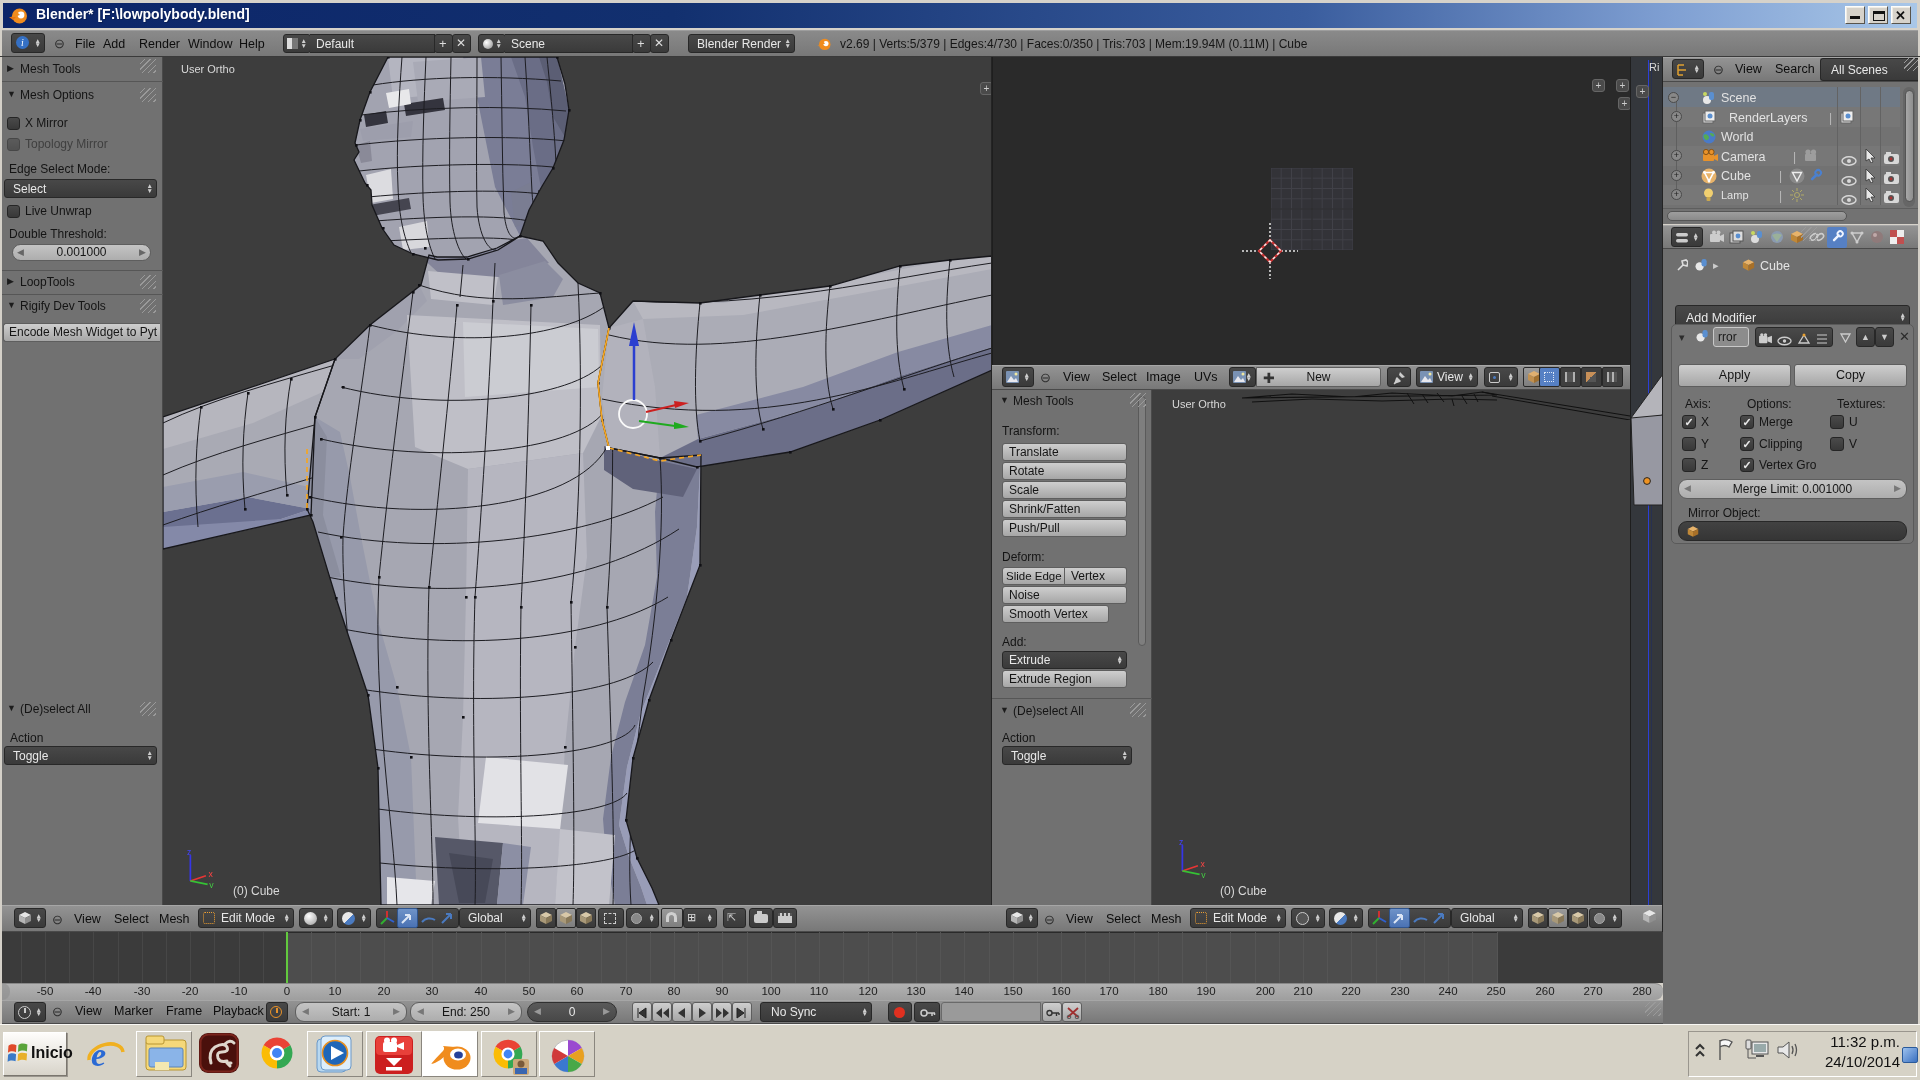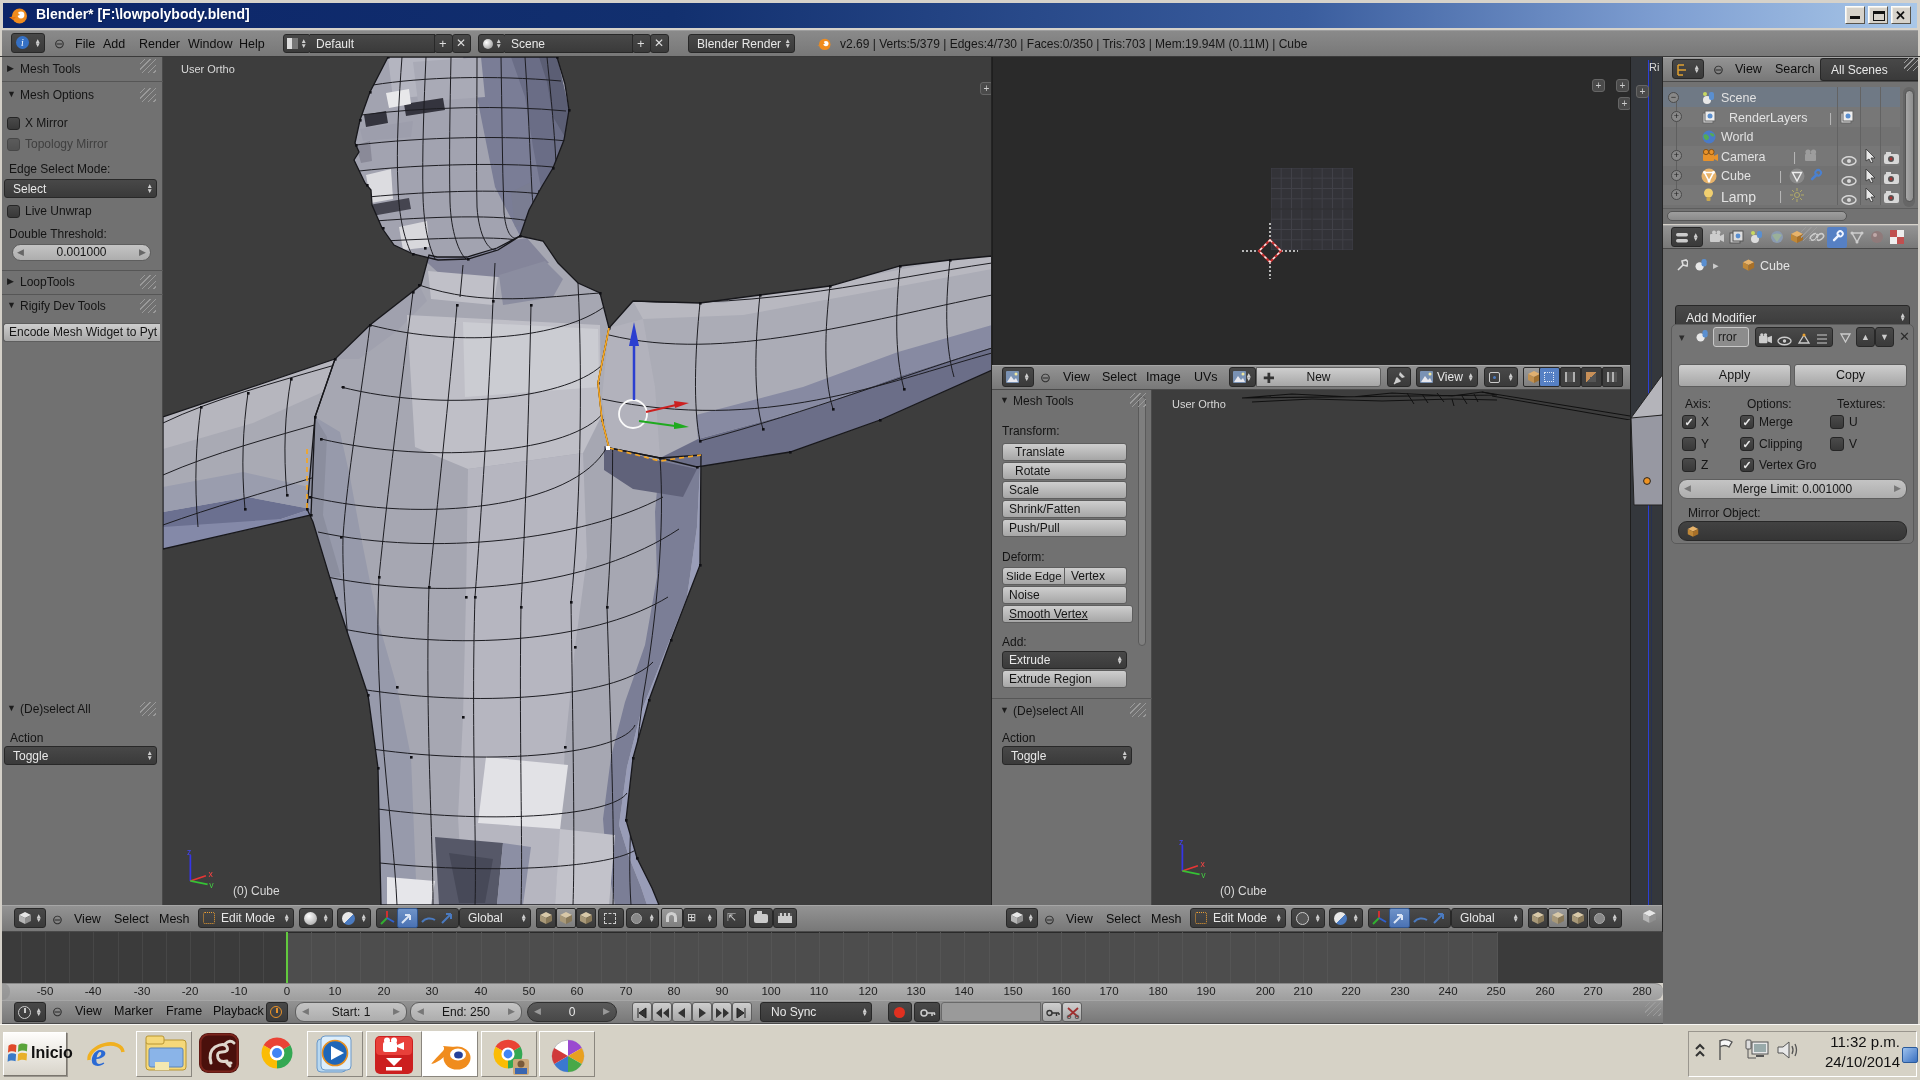--- a/index.html
+++ b/index.html
@@ -449,45 +449,45 @@
     <span style="position:absolute;left:4px;top:4px;width:10px;height:10px;background:linear-gradient(135deg,#c89058 50%,#555 50%)"></span>
   </div>
 <div class="abs" style="left:1602px;top:367px;width:21px;height:20px;background:#3f3f3f;border:1px solid #282828;border-radius:2px">
     <span style="position:absolute;left:4px;top:4px;width:10px;height:10px;background:repeating-linear-gradient(90deg,#b0b0b0 0 2px,#555 2px 5px)"></span>
   </div>
 <div class="abs" style="left:992px;top:390px;width:160px;height:515px;background:#717171;border-right:1px solid #4a4a4a"></div>
 <div class="abs" style="left:1000px;top:395px;font-size:9px;color:#1c1c1c;white-space:nowrap;">▼</div>
 <div class="abs" style="left:1013px;top:394px;font-size:12px;color:#141414;white-space:nowrap;">Mesh Tools</div>
 <div class="abs" style="left:1002px;top:424px;font-size:12px;color:#141414;white-space:nowrap;">Transform:</div>
 <div class="abs lt" style="left:1002px;top:443px;width:125px;height:18px;">
-    <div style="line-height:16px;padding-left:12px">Translate</div>
+    <div style="line-height:16px;padding-left:6px">Translate</div>
   </div>
 <div class="abs lt" style="left:1002px;top:462px;width:125px;height:18px;">
-    <div style="line-height:16px;padding-left:12px">Rotate</div>
+    <div style="line-height:16px;padding-left:6px">Rotate</div>
   </div>
 <div class="abs lt" style="left:1002px;top:481px;width:125px;height:18px;">
     <div style="line-height:16px;padding-left:6px">Scale</div>
   </div>
 <div class="abs lt" style="left:1002px;top:500px;width:125px;height:18px;">
     <div style="line-height:16px;padding-left:6px">Shrink/Fatten</div>
   </div>
 <div class="abs lt" style="left:1002px;top:519px;width:125px;height:18px;">
     <div style="line-height:16px;padding-left:6px">Push/Pull</div>
   </div>
 <div class="abs" style="left:1002px;top:550px;font-size:12px;color:#141414;white-space:nowrap;">Deform:</div>
 <div class="abs lt" style="left:1002px;top:567px;width:63px;height:18px;border-radius:3px 0 0 3px">
     <div style="line-height:16px;padding-left:3px;font-size:11.5px;white-space:nowrap">Slide Edge</div>
   </div>
 <div class="abs lt" style="left:1065px;top:567px;width:62px;height:18px;border-radius:0 3px 3px 0;border-left:none">
     <div style="line-height:16px;padding-left:6px">Vertex</div>
   </div>
 <div class="abs lt" style="left:1002px;top:586px;width:125px;height:18px;">
     <div style="line-height:16px;padding-left:6px">Noise</div>
   </div>
-<div class="abs lt" style="left:1002px;top:605px;width:131px;height:18px;text-decoration:underline;">
+<div class="abs lt" style="left:1002px;top:605px;width:107px;height:18px;">
     <div style="line-height:16px;padding-left:6px">Smooth Vertex</div>
   </div>
 <div class="abs" style="left:1002px;top:635px;font-size:12px;color:#141414;white-space:nowrap;">Add:</div>
 <div class="abs dk" style="left:1002px;top:651px;width:125px;height:18px;">
     <div class="abs" style="left:6px;top:1px;font-size:12px;color:#e8e8e8;white-space:nowrap;">Extrude</div>
     <span class="ud">▲<br>▼</span>
   </div>
 <div class="abs lt" style="left:1002px;top:670px;width:125px;height:18px;">
     <div style="line-height:16px;padding-left:6px">Extrude Region</div>
   </div>
@@ -798,21 +798,21 @@
       <rect x="0" y="2" width="15" height="10" rx="2" fill="#d8d8d8"></rect>
       <circle cx="7" cy="7" r="3" fill="#555"></circle>
       <circle cx="7" cy="7" r="1.4" fill="#a33"></circle>
       <rect x="2" y="0" width="5" height="3" fill="#d8d8d8"></rect>
     </svg></span>
 <div class="abs" style="left:1671px;top:189px;width:11px;height:11px;border:1px solid #4a4a4a;border-radius:7px;background:#888;color:#222;font-size:9px;line-height:9px;text-align:center">+</div>
 <span class="abs" style="left:1701px;top:187px"><svg width="15" height="16" viewBox="0 0 15 16">
       <circle cx="7.5" cy="6" r="4.5" fill="#f0cf70"></circle>
       <rect x="5.5" y="10" width="4" height="4" rx="1" fill="#caa84e"></rect>
     </svg></span>
-<div class="abs" style="left:1721px;top:188.5px;font-size:14px;color:#e2e2e2;white-space:nowrap;">Lamp</div>
+<div class="abs" style="left:1721px;top:188.5px;font-size:11px;color:#e2e2e2;white-space:nowrap;">Lamp</div>
 <div class="abs" style="left:1779px;top:188.5px;font-size:12px;color:#bbb;white-space:nowrap;">|</div>
 <span class="abs" style="left:1789px;top:187px"><svg width="16" height="16" viewBox="0 0 16 16" opacity="0.7">
       <circle cx="8" cy="8" r="2.5" fill="none" stroke="#cac060"></circle>
       <path d="M8 1 V4 M8 12 V15 M1 8 H4 M12 8 H15 M3 3 L5 5 M11 11 L13 13 M13 3 L11 5 M5 11 L3 13" stroke="#cac060"></path>
     </svg></span>
 <span class="abs" style="left:1841px;top:191px"><svg width="16" height="10" viewBox="0 0 16 10">
       <ellipse cx="8" cy="5" rx="7" ry="4.2" fill="none" stroke="#d8d8d8" stroke-width="1.4"></ellipse>
       <circle cx="8" cy="5" r="2" fill="#d8d8d8"></circle>
     </svg></span>
 <span class="abs" style="left:1865px;top:188px"><svg width="11" height="14" viewBox="0 0 11 14">

